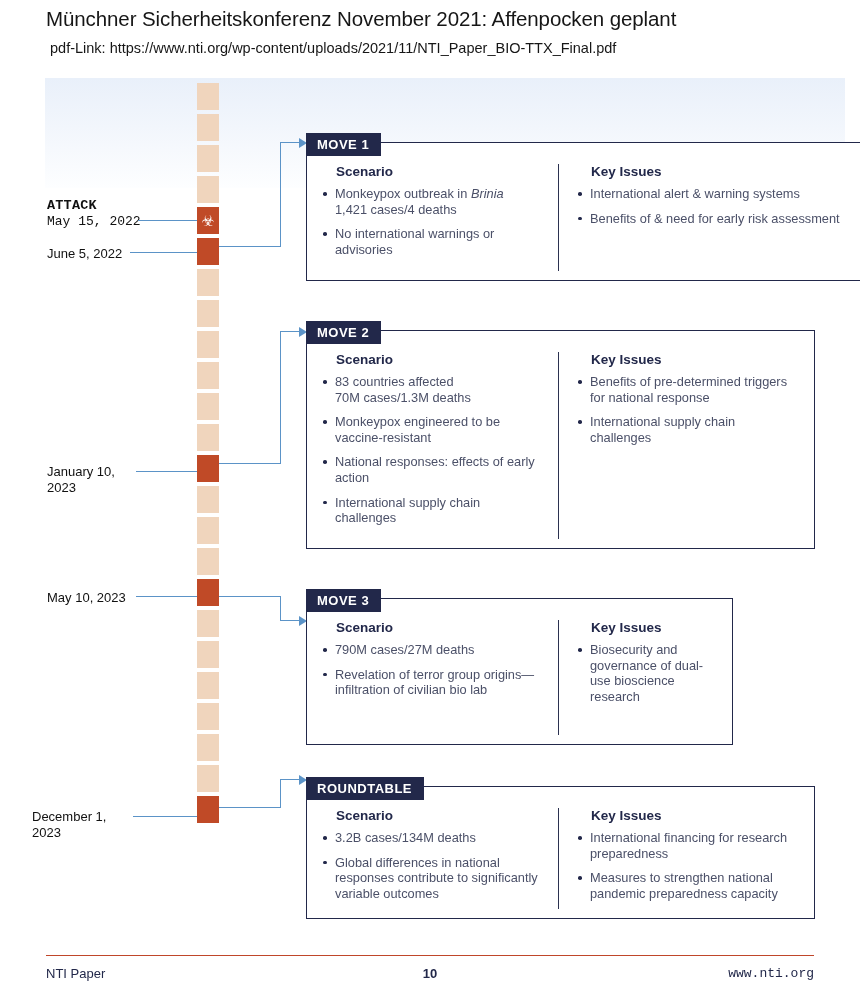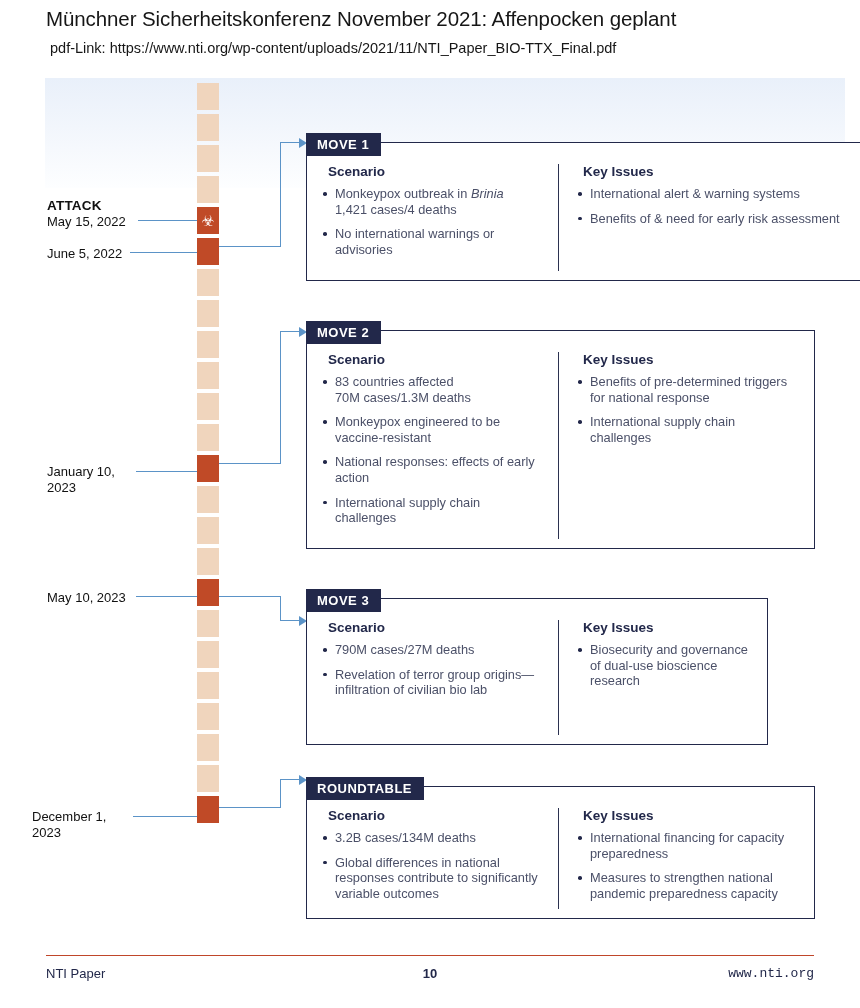--- a/index.html
+++ b/index.html
@@ -80,21 +80,21 @@
   }
   .move-body{
     position:absolute;left:0;top:9px;right:0;bottom:0;
     display:flex;box-sizing:border-box;padding:22px 0 10px 0;
   }
   .col{box-sizing:border-box;}
   .col-scenario{width:252px;padding:0 14px 0 14px;}
   .col-issues{flex:1;padding:0 16px 0 16px;border-left:1.3px solid #2b3150;}
   .col-title{
     font-size:13.5px;font-weight:700;color:#22284a;
-    margin:0 0 7px 8px;
+    margin:0 0 7px 16px;
   }
   ul.bullets{margin:0;padding:0;list-style:none;}
   ul.bullets li{
     position:relative;padding-left:15px;margin-bottom:9px;
     font-size:12.8px;line-height:15.6px;color:#4b5068;
   }
   ul.bullets li:before{
     content:"";position:absolute;left:3px;top:6px;
     width:3.6px;height:3.6px;border-radius:50%;background:#22284a;
   }
@@ -143,21 +143,21 @@
     <div class="ladder-seg marker" style="top:496px;"></div>
     <div class="ladder-seg" style="top:527px;"></div>
     <div class="ladder-seg" style="top:558px;"></div>
     <div class="ladder-seg" style="top:589px;"></div>
     <div class="ladder-seg" style="top:620px;"></div>
     <div class="ladder-seg" style="top:651px;"></div>
     <div class="ladder-seg" style="top:682px;"></div>
     <div class="ladder-seg marker" style="top:713px;"></div>
   </div>
 
-  <div class="date-label" style="left:47px;top:120px;width:140px;">
+  <div class="date-label" style="left:47px;top:120px;width:140px;font-family:Liberation Mono, monospace;">
     <span class="attack-word">ATTACK</span>
     <span>May 15, 2022</span>
   </div>
   <div class="leader-line" style="left:138px;top:142px;width:59px;"></div>
 
   <div class="date-label" style="left:47px;top:168px;width:140px;">June 5, 2022</div>
   <div class="leader-line" style="left:130px;top:174px;width:67px;"></div>
 
   <div class="date-label" style="left:47px;top:386px;width:140px;">
     <span>January 10,</span><br>
@@ -239,21 +239,21 @@
       <div class="col col-issues">
         <div class="col-title">Key Issues</div>
         <ul class="bullets">
           <li>Benefits of pre-determined triggers for national response</li>
           <li>International supply chain challenges</li>
         </ul>
       </div>
     </div>
   </div>
 
-  <div class="move-box" style="left:306px;top:511px;width:462px;height:156px;">
+  <div class="move-box" style="left:306px;top:511px;width:427px;height:156px;">
     <div class="move-frame"></div>
     <div class="move-header">MOVE 3</div>
     <div class="move-body">
       <div class="col col-scenario">
         <div class="col-title">Scenario</div>
         <ul class="bullets">
           <li>790M cases/27M deaths</li>
           <li>Revelation of terror group origins—infiltration of civilian bio lab</li>
         </ul>
       </div>
@@ -273,21 +273,21 @@
       <div class="col col-scenario">
         <div class="col-title">Scenario</div>
         <ul class="bullets">
           <li>3.2B cases/134M deaths</li>
           <li>Global differences in national responses contribute to significantly variable outcomes</li>
         </ul>
       </div>
       <div class="col col-issues">
         <div class="col-title">Key Issues</div>
         <ul class="bullets">
-          <li>International financing for capacity preparedness</li>
+          <li>International financing for research preparedness</li>
           <li>Measures to strengthen national pandemic preparedness capacity</li>
         </ul>
       </div>
     </div>
   </div>
 
 </div>
 
 <div id="footer-rule"></div>
 <div class="footer-text" id="footer-left">NTI Paper</div>

